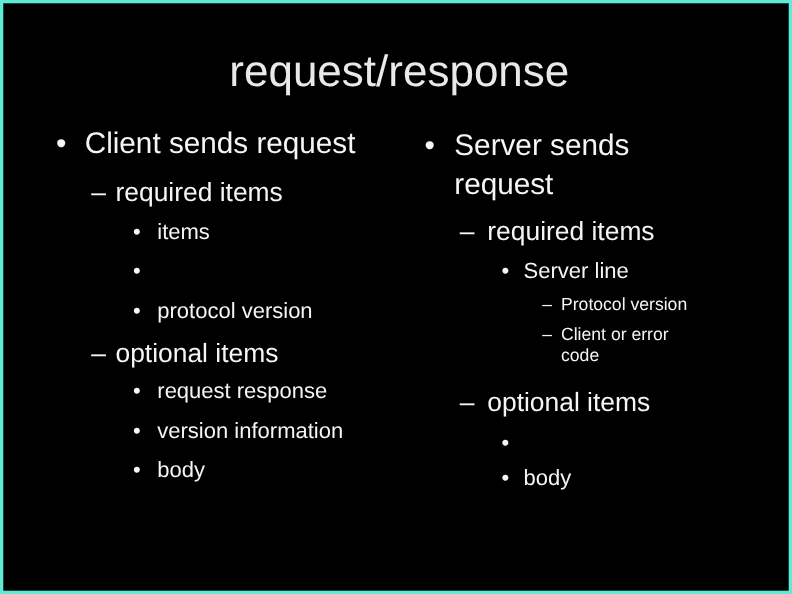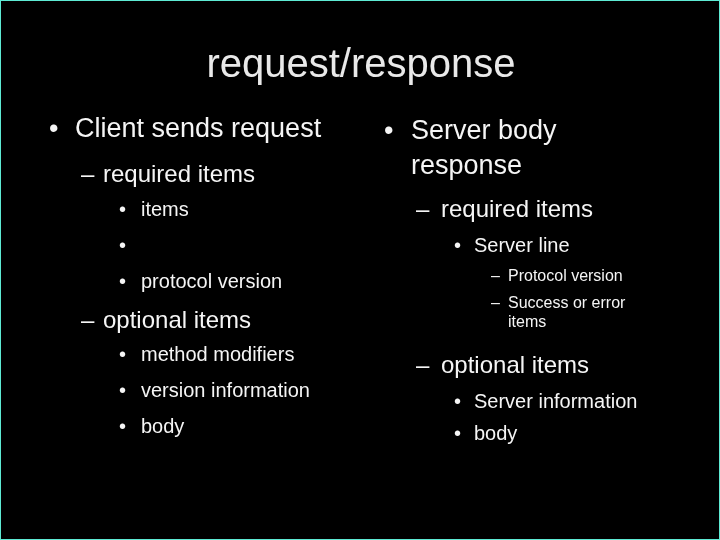--- a/index.html
+++ b/index.html
@@ -9,21 +9,21 @@
   }
   .slide {
     position: relative;
     width: 720px;
     height: 540px;
     background: #000000;
     overflow: hidden;
     font-family: "Liberation Sans", sans-serif;
     color: #f2f2f2;
     box-sizing: border-box;
-    border: 1px solid #5eead4;
+    border: 3px solid #5eead4;
   }
   .title {
     position: absolute;
     top: 40px;
     left: 0;
     width: 720px;
     text-align: center;
     font-size: 40px;
     font-weight: 400;
     color: #e9e9e9;
@@ -94,60 +94,59 @@
     <div class="li cl-l3">
       <span class="bullet">•</span>
       <span class="txt">protocol version</span>
     </div>
     <div class="li cl-l2">
       <span class="bullet">–</span>
       <span class="txt">optional items</span>
     </div>
     <div class="li cl-l3">
       <span class="bullet">•</span>
-      <span class="txt">method modifiers</span>
+      <span class="txt">request response</span>
     </div>
     <div class="li cl-l3">
       <span class="bullet">•</span>
       <span class="txt">version information</span>
     </div>
     <div class="li cl-l3">
       <span class="bullet">•</span>
       <span class="txt">body</span>
     </div>
   </div>
 
   <div class="col col-right">
     <div class="li cr-l1">
       <span class="bullet">•</span>
-      <span class="txt">Server body response</span>
+      <span class="txt">Server sends request</span>
     </div>
     <div class="li cr-l2">
       <span class="bullet">–</span>
       <span class="txt">required items</span>
     </div>
     <div class="li cr-l3">
       <span class="bullet">•</span>
       <span class="txt">Server line</span>
     </div>
     <div class="li cr-l4">
       <span class="bullet">–</span>
       <span class="txt">Protocol version</span>
     </div>
     <div class="li cr-l4">
       <span class="bullet">–</span>
-      <span class="txt">Success or error items</span>
+      <span class="txt">Client or error code</span>
     </div>
     <div class="li cr-l2 gap-top">
       <span class="bullet">–</span>
       <span class="txt">optional items</span>
     </div>
     <div class="li cr-l3">
       <span class="bullet">•</span>
-      <span class="txt">Server information</span>
     </div>
     <div class="li cr-l3">
       <span class="bullet">•</span>
       <span class="txt">body</span>
     </div>
   </div>
 
 </div>
 
 </body></html>

